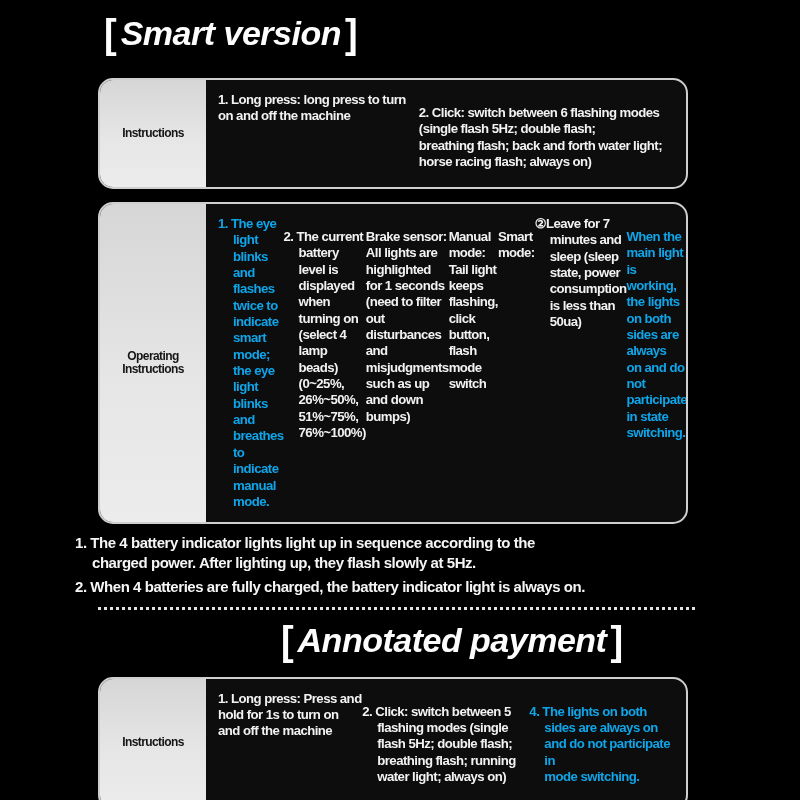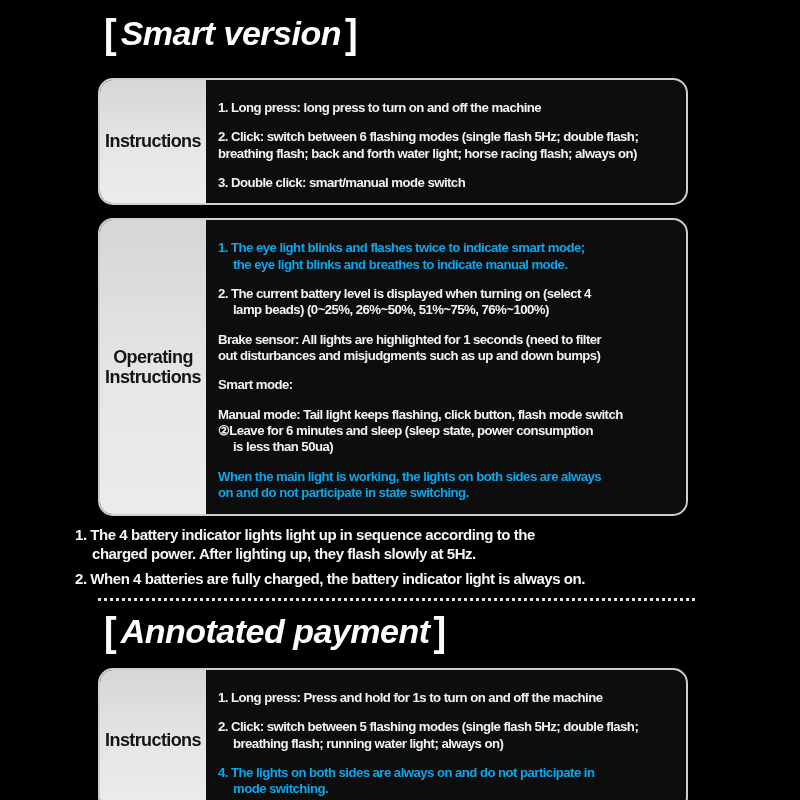--- a/index.html
+++ b/index.html
@@ -6,73 +6,72 @@
   body{width:800px;height:800px;font-family:"Liberation Sans",sans-serif;}
   .page{position:relative;width:800px;height:800px;background:#000;overflow:hidden;}
 
   
   .title{margin:14px 0 0 104px;color:#fdfdfd;font-weight:bold;font-size:34px;line-height:1.1;white-space:nowrap;}
   .title .bracket{display:inline-block;font-style:normal;font-weight:bold;font-size:38px;vertical-align:-2px;transform:scaleY(1.05);}
   .title .ttext{font-style:italic;letter-spacing:-0.5px;padding:0 4px;}
 
   
   .panel{display:flex;width:590px;margin-left:98px;border:2px solid #cfcfcf;border-radius:15px;overflow:hidden;background:#0d0d0d;box-sizing:border-box;}
-  .panel-label{width:106px;flex-shrink:0;background:linear-gradient(180deg,#d6d6d6 0%,#e6e6e6 55%,#ececec 100%);color:#151515;display:flex;align-items:center;justify-content:center;text-align:center;font-weight:bold;font-size:18px;letter-spacing:-0.6px;line-height:1.12;white-space:pre-line;}
-  .panel-body{flex:1;display:flex;flex-direction:column;justify-content:center;padding:20px 6px 12px 12px;color:#f2f2f2;font-size:13.2px;font-weight:bold;letter-spacing:-0.55px;line-height:1.24;}
+  .panel-label{width:106px;flex-shrink:0;background:linear-gradient(180deg,#d6d6d6 0%,#e6e6e6 55%,#ececec 100%);color:#151515;display:flex;align-items:center;justify-content:center;text-align:center;font-weight:bold;font-size:12px;letter-spacing:-0.6px;line-height:1.12;white-space:pre-line;}
+  .panel-body{flex:1;display:flex;flex-direction:row;justify-content:center;padding:12px 6px 12px 12px;color:#f2f2f2;font-size:13.2px;font-weight:bold;letter-spacing:-0.55px;line-height:1.24;}
   .panel-body .line{white-space:pre-line;margin-top:13px;}
   .panel-body .line:first-child{margin-top:0;}
   .line.hang{padding-left:15px;text-indent:-15px;}
   .line.tight{margin-top:0;}
   .line.red{color:#0ea5e9;}
 
   .panel.p1{margin-top:22px;min-height:111px;}
   .panel.p2{margin-top:13px;min-height:283px;}
   .panel.p3{margin-top:14px;min-height:133px;}
 
   
   .notes{margin:9px 0 0 75px;width:608px;color:#f5f5f5;font-size:15px;font-weight:bold;letter-spacing:-0.45px;line-height:1.3;}
   .notes .line{white-space:pre-line;margin-top:5px;}
   .notes .line:first-child{margin-top:0;}
   .notes .line.hang{padding-left:17px;text-indent:-17px;}
 
   
   .divider{margin:10px 0 0 98px;width:600px;height:3px;background:repeating-linear-gradient(90deg,#e2e2e2 0 3px,transparent 3px 6px);}
 
-  .title.second{margin-top:11px;}
+  .title.second{margin-top:11px;text-align:center;}
 </style>
 </head>
 <body>
 
 <div class="page">
 
   <h1 class="title"><span class="bracket">[</span><span class="ttext">Smart version</span><span class="bracket">]</span></h1>
 
   <section class="panel p1">
     <div class="panel-label">Instructions</div>
     <div class="panel-body">
         <div class="line">1. Long press: long press to turn on and off the machine</div>
         <div class="line">2. Click: switch between 6 flashing modes (single flash 5Hz; double flash;
 breathing flash; back and forth water light; horse racing flash; always on)</div>
-        <div class="line">3. Double click: smart/manual mode switch</div>
       </div>
   </section>
 
   <section class="panel p2">
     <div class="panel-label">Operating
 Instructions</div>
     <div class="panel-body">
         <div class="line red hang">1. The eye light blinks and flashes twice to indicate smart mode;
 the eye light blinks and breathes to indicate manual mode.</div>
         <div class="line hang">2. The current battery level is displayed when turning on (select 4
 lamp beads) (0~25%, 26%~50%, 51%~75%, 76%~100%)</div>
         <div class="line">Brake sensor: All lights are highlighted for 1 seconds (need to filter
 out disturbances and misjudgments such as up and down bumps)</div>
+        <div class="line">Manual mode: Tail light keeps flashing, click button, flash mode switch</div>
         <div class="line">Smart mode:</div>
-        <div class="line">Manual mode: Tail light keeps flashing, click button, flash mode switch</div>
-        <div class="line hang tight">②Leave for 6 minutes and sleep (sleep state, power consumption
+        <div class="line hang tight">②Leave for 7 minutes and sleep (sleep state, power consumption
 is less than 50ua)</div>
         <div class="line red">When the main light is working, the lights on both sides are always
 on and do not participate in state switching.</div>
       </div>
   </section>
 
   <div class="notes">
       <div class="line hang">1. The 4 battery indicator lights light up in sequence according to the
 charged power. After lighting up, they flash slowly at 5Hz.</div>
       <div class="line hang">2. When 4 batteries are fully charged, the battery indicator light is always on.</div>

